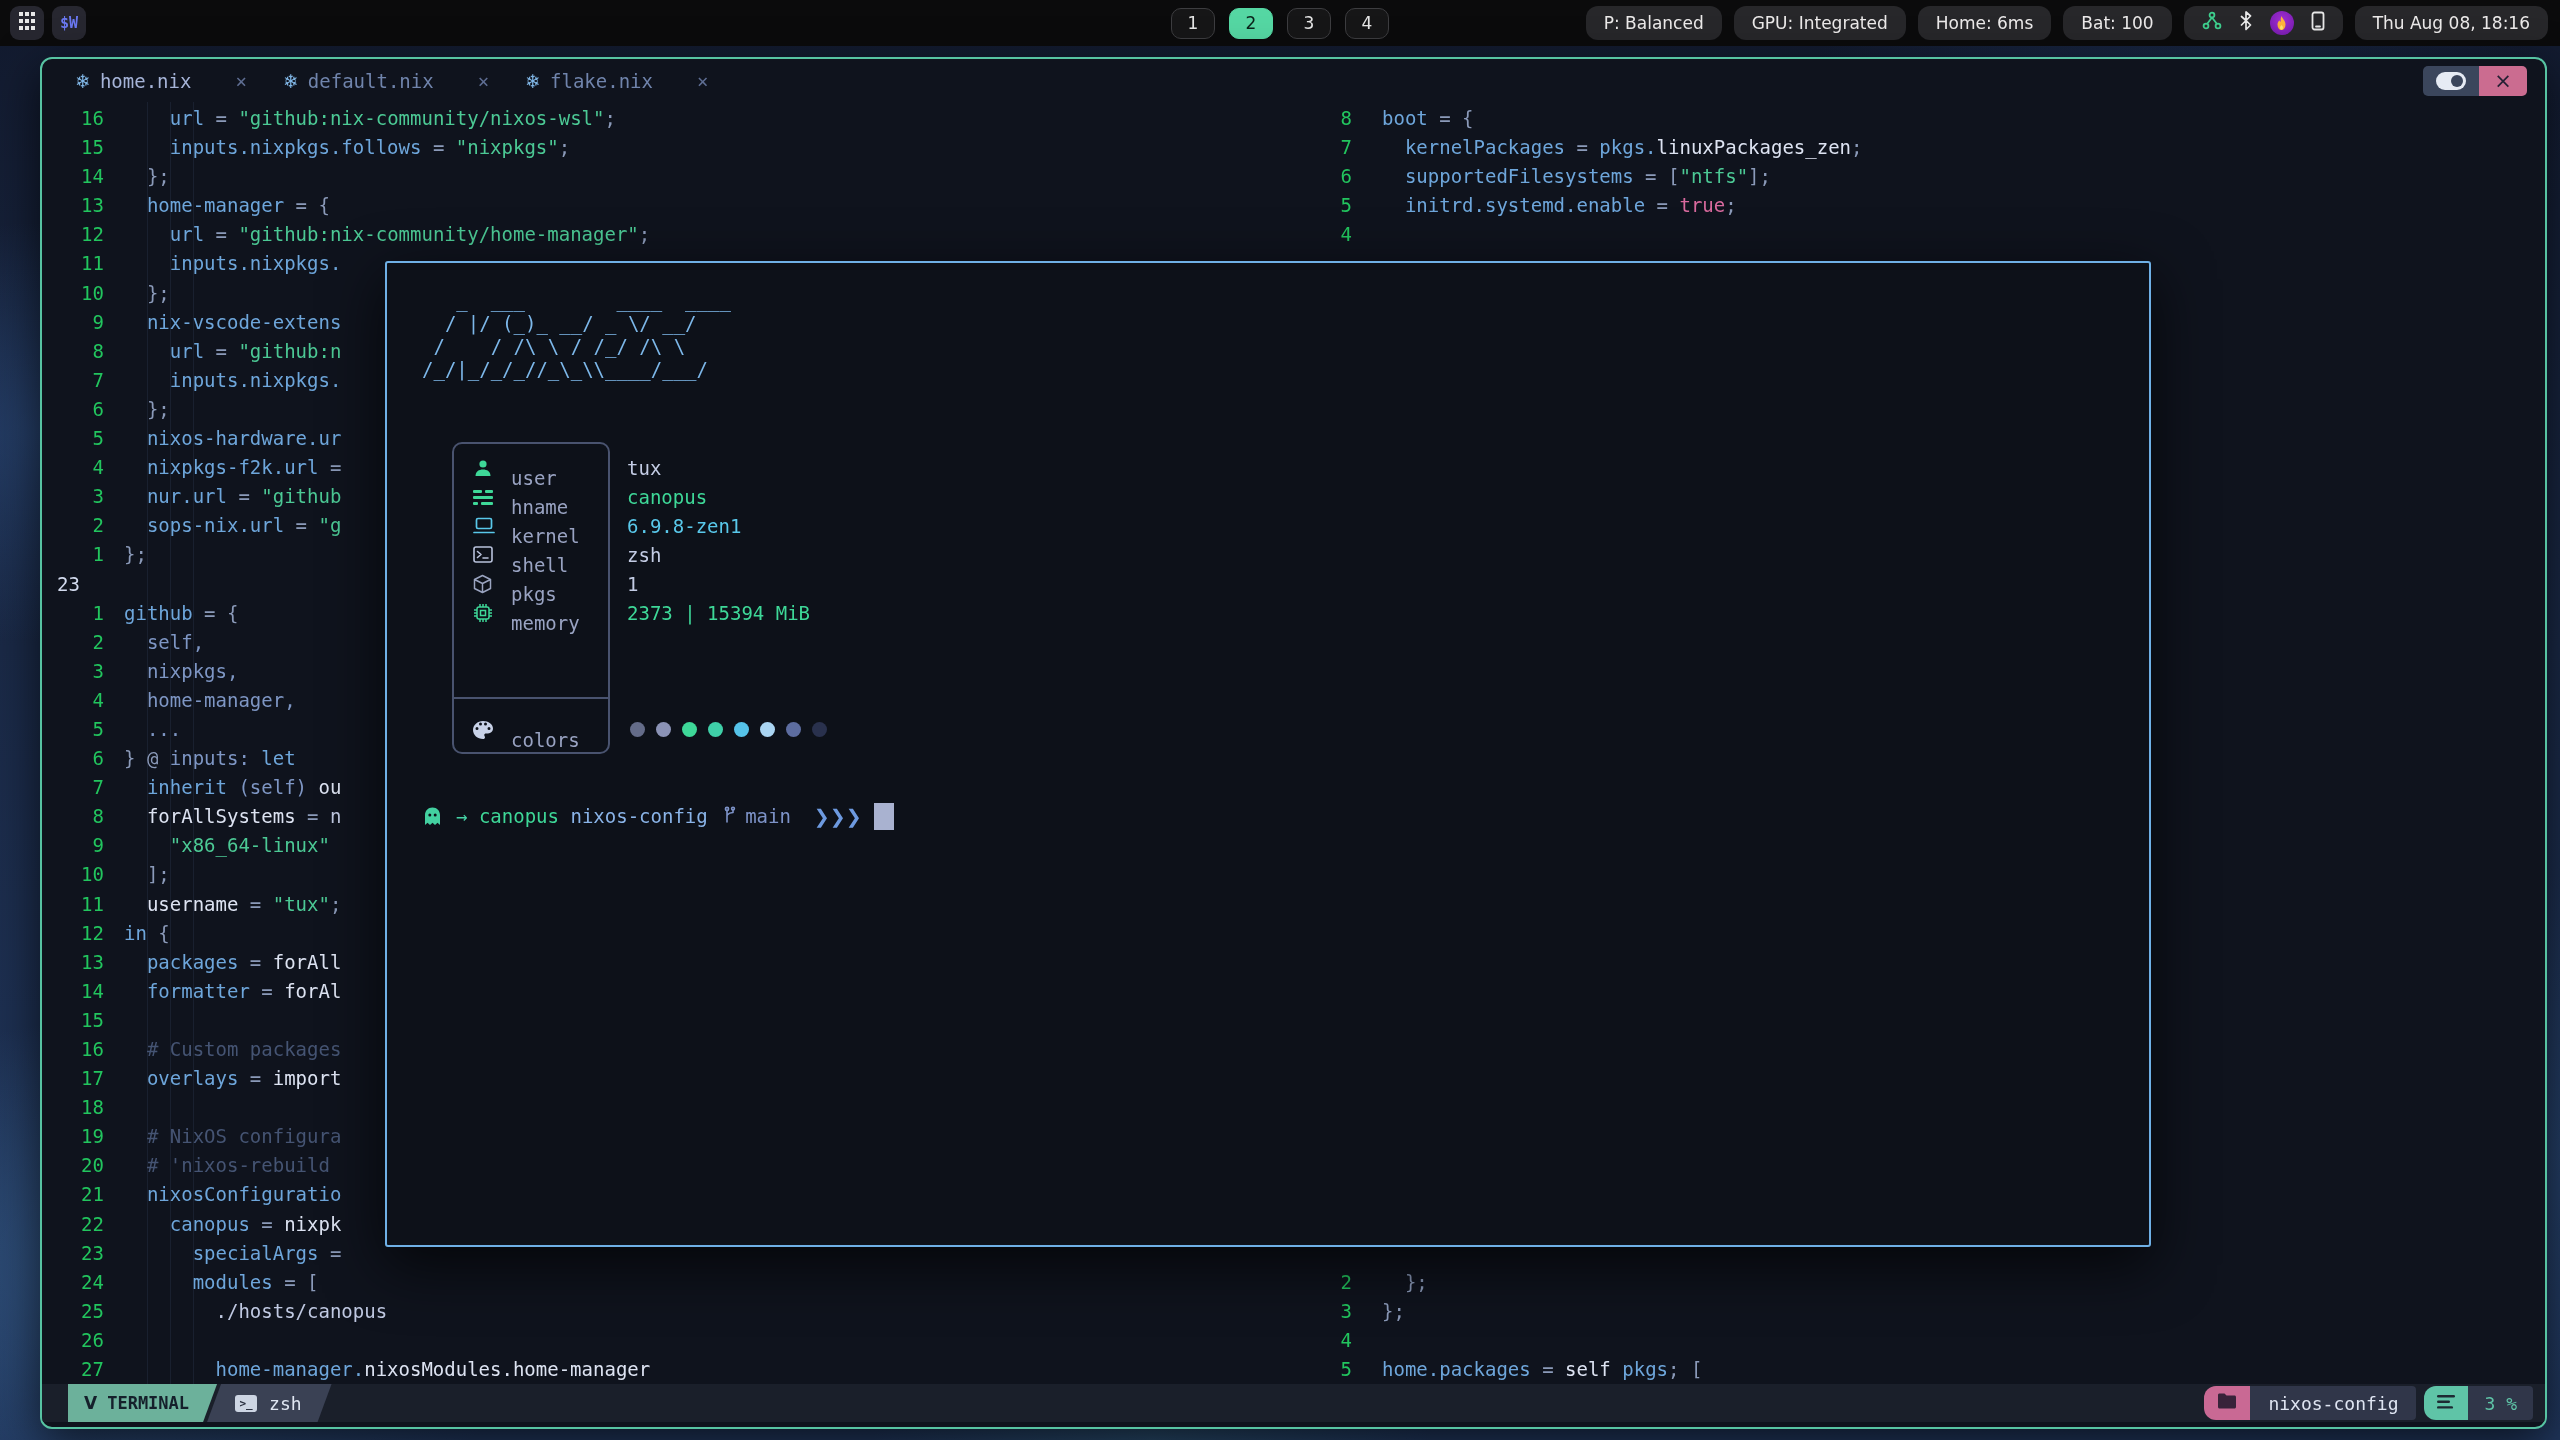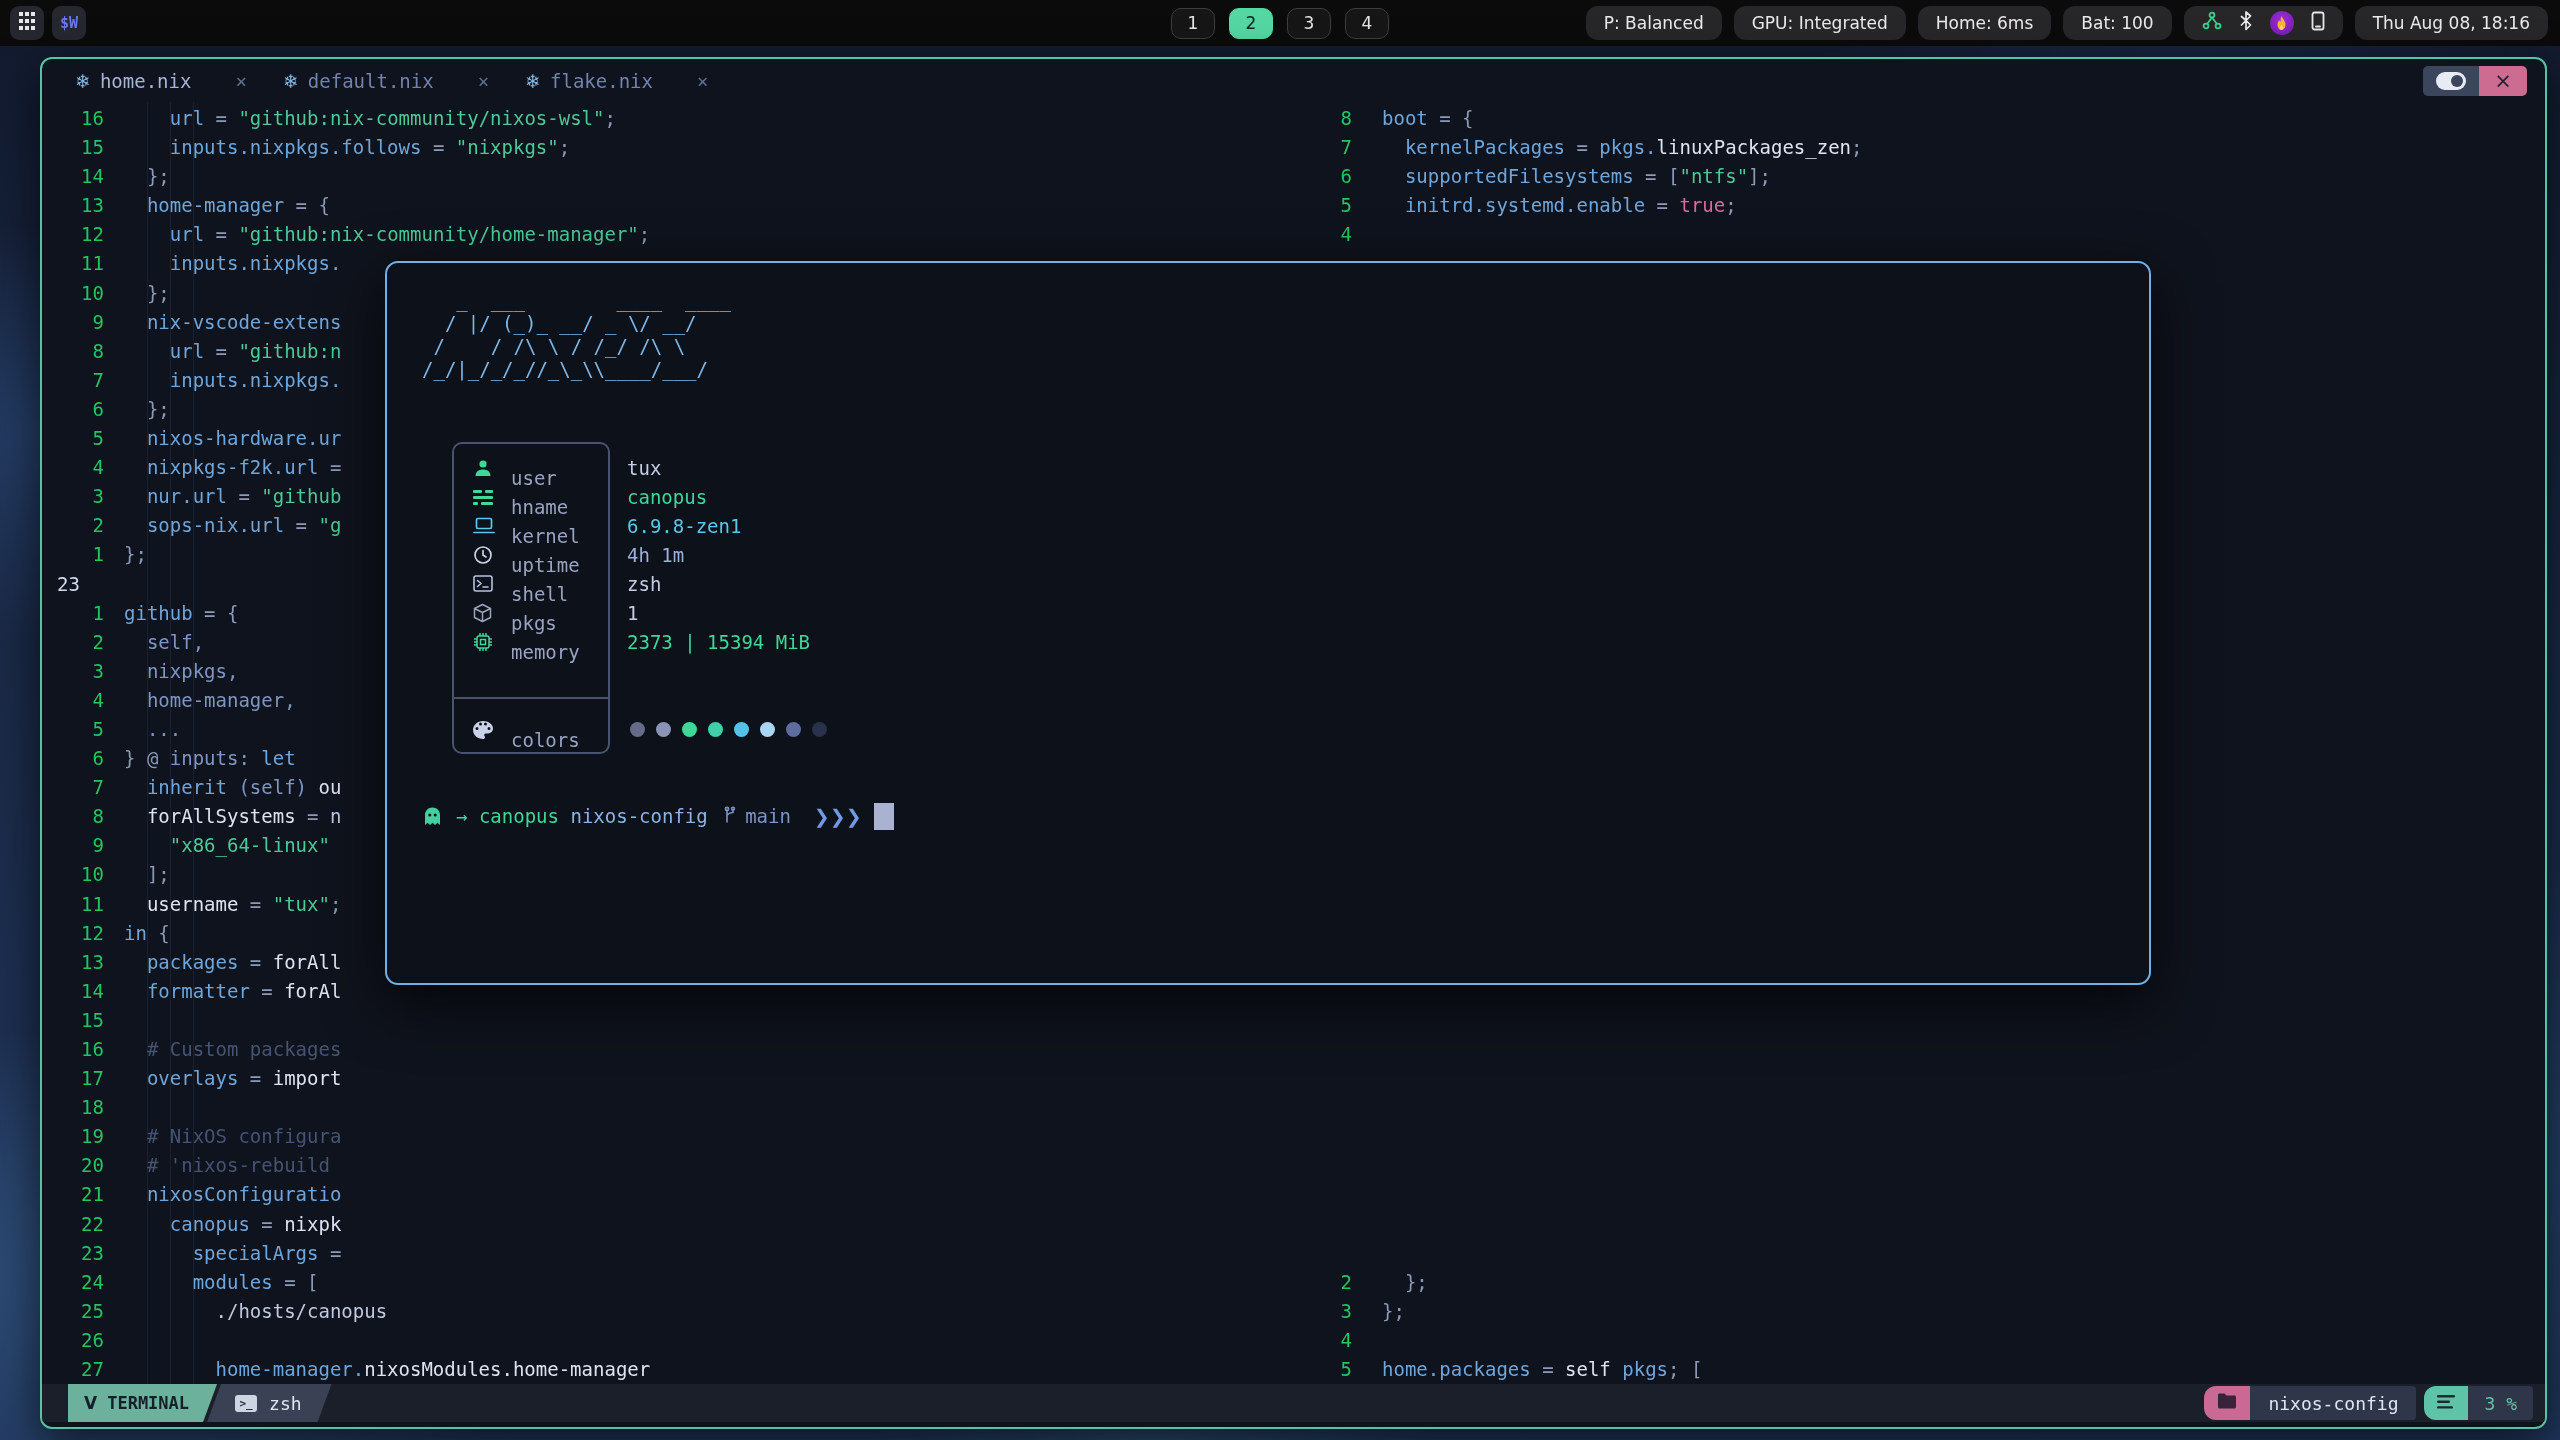--- a/index.html
+++ b/index.html
@@ -68,22 +68,22 @@
   .pane-right .code { margin-left:30px; }
   .code-row.active .gut { text-align:left; padding-left:15px; color:#d2daee; }
   .spacer-hidden { height:1018.5px; }
   .guide { position:absolute; top:0; bottom:0; width:1px; background:rgba(90,110,160,.14); }
 
   .tk-b{color:#6ea6db} .tk-s{color:#4cc995} .tk-w{color:#dde3f2;font-weight:normal}
   .tk-p{color:#8b9ab9} .tk-v{color:#7e96c4} .tk-c{color:#455473}
   .tk-k{color:#d96a9e} .tk-t{color:#c0c9e2}
 
   
-  .floatwin { position:absolute; left:343px; top:202px; width:1766px; height:724px;
-    background:#0d1119; border:2px solid #6fb0e6; border-radius:13px;
+  .floatwin { position:absolute; left:343px; top:202px; width:1766px; height:986px;
+    background:#0d1119; border:2px solid #6fb0e6; border-radius:3px;
     box-shadow:0 18px 60px rgba(0,0,0,.7); }
   .ascii { position:absolute; left:35px; top:26px; font-size:19px; line-height:23px;
     color:#7db8ea; white-space:pre; }
   .fetch-box { position:absolute; left:65px; top:179px; width:158px; height:312px;
     border:2px solid #49536f; border-radius:10px; }
   .fetch-sep { position:absolute; left:65px; top:434px; width:158px; height:2px; background:#49536f; }
   .fetch-rows { position:absolute; left:0; top:190px; right:0; }
   .f-row { height:29px; display:flex; align-items:center; position:relative; }
   .f-row.colors-row { position:absolute; left:0; right:0; top:452px; }
   .f-ico { margin-left:86px; width:24px; flex:none; display:flex; align-items:center; }
@@ -516,30 +516,20 @@
             <svg width="22" height="17" viewBox="0 0 22 17" fill="none" stroke="#59c8ea" stroke-width="1.7">
                 <rect x="3.5" y="1.5" width="15" height="10" rx="1.5"></rect>
                 <path d="M1 15.5 h20" stroke-linecap="round"></path>
               </svg>
             </span>
           <span class="f-label">kernel</span>
           <span class="f-value val-cyn">6.9.8-zen1</span>
         </div>
         <div class="f-row">
           <span class="f-ico">
-            <svg width="20" height="20" viewBox="0 0 20 20" fill="none" stroke="#c8d2e8" stroke-width="1.7">
-                <circle cx="10" cy="10" r="8"></circle>
-                <path d="M10 5.5 V10 L13 12" stroke-linecap="round"></path>
-              </svg>
-            </span>
-          <span class="f-label">uptime</span>
-          <span class="f-value val-per">4h 1m</span>
-        </div>
-        <div class="f-row">
-          <span class="f-ico">
             <svg width="20" height="17" viewBox="0 0 20 17" fill="none" stroke="#b9c2dc" stroke-width="1.6">
                 <rect x="1" y="1" width="18" height="15" rx="2"></rect>
                 <path d="M4.5 5.5 L8 8.5 L4.5 11.5 M10 12 h5" stroke-linecap="round" stroke-linejoin="round"></path>
               </svg>
             </span>
           <span class="f-label">shell</span>
           <span class="f-value val-lav">zsh</span>
         </div>
         <div class="f-row">
           <span class="f-ico">

